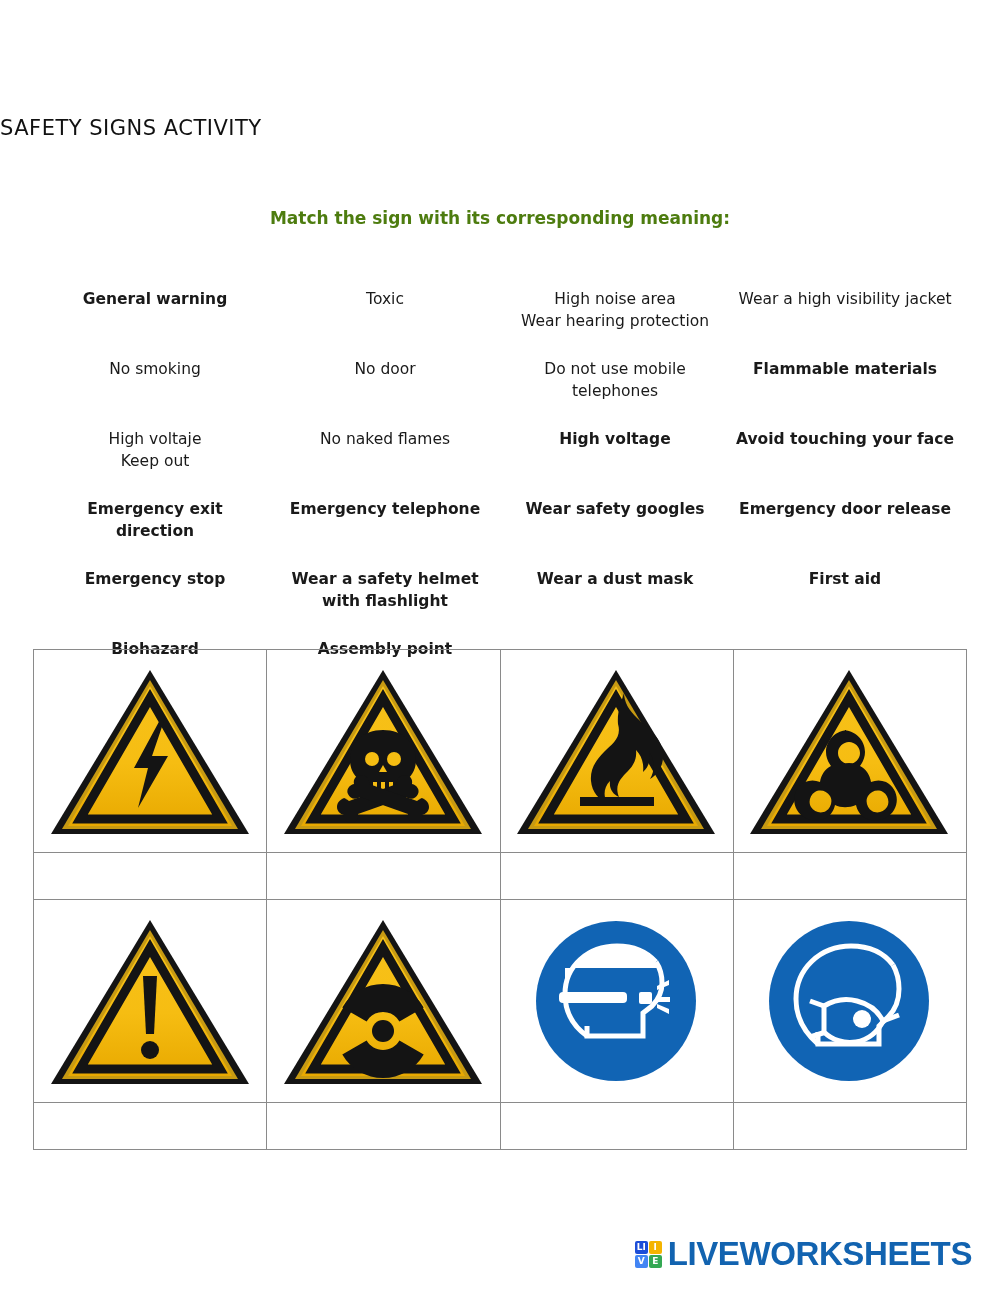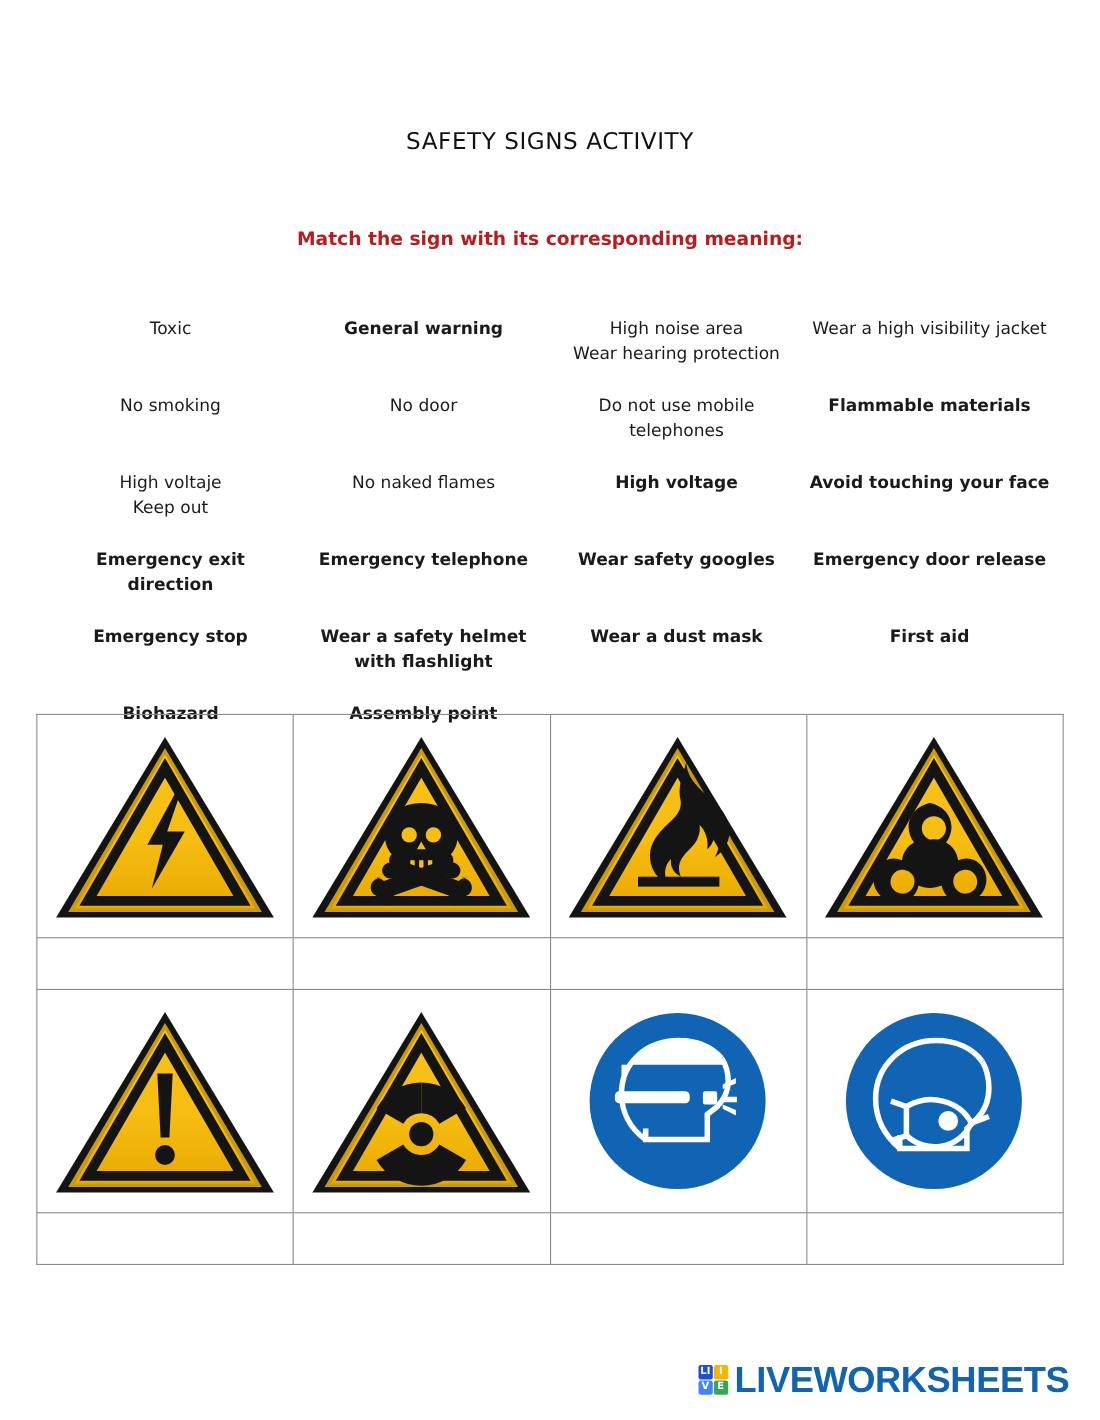--- a/index.html
+++ b/index.html
@@ -18,35 +18,35 @@
   .page {
     position: relative;
     width: 1000px;
     height: 1291px;
   }
   .title {
     position: absolute;
     top: 116px;
     left: 0;
     width: 1000px;
-    text-align: center;
+    text-align: left;
     font-size: 21px;
     font-weight: 400;
     letter-spacing: 0.5px;
     color: #111;
   }
   .instruction {
     position: absolute;
     top: 208px;
     left: 0;
     width: 1000px;
     text-align: center;
     font-size: 17px;
     font-weight: 700;
-    color: #b91c1c;
+    color: #4d7c0f;
   }
   .word-grid {
     position: absolute;
     top: 288px;
     left: 40px;
     width: 920px;
     display: grid;
     grid-template-columns: repeat(4, 1fr);
     row-gap: 26px;
     column-gap: 0px;
@@ -127,22 +127,22 @@
 </head>
 <body>
 
 <div class="page">
 
   <div class="title">SAFETY SIGNS ACTIVITY</div>
 
   <div class="instruction">Match the sign with its corresponding meaning:</div>
 
   <div class="word-grid">
+    <div class="word-cell">General warning</div>
     <div class="word-cell plain">Toxic</div>
-    <div class="word-cell">General warning</div>
     <div class="word-cell plain">High noise area<br>Wear hearing protection</div>
     <div class="word-cell plain">Wear a high visibility jacket</div>
 
     <div class="word-cell plain">No smoking</div>
     <div class="word-cell plain">No door</div>
 
     <div class="word-cell plain">Do not use mobile telephones</div>
     <div class="word-cell">Flammable materials</div>
     <div class="word-cell plain">High voltaje<br>Keep out</div>
     <div class="word-cell plain">No naked flames</div>

